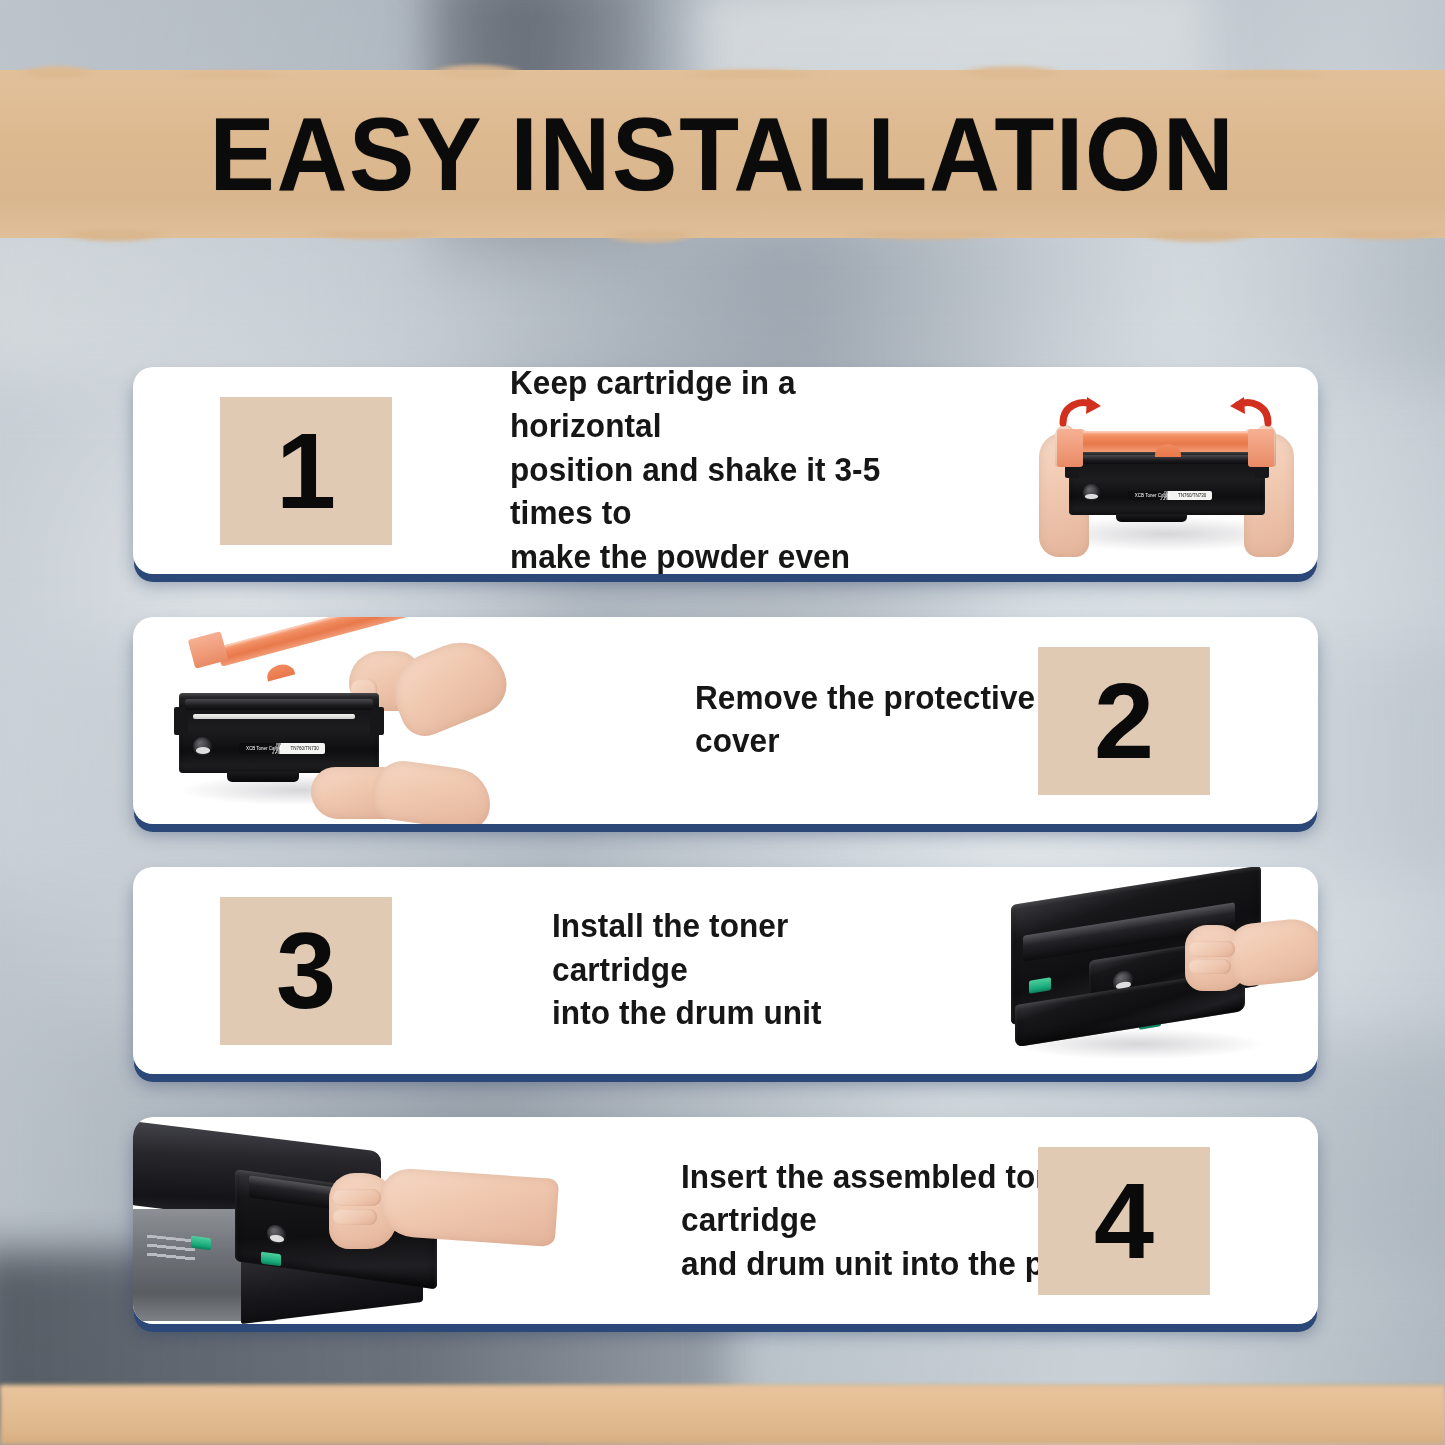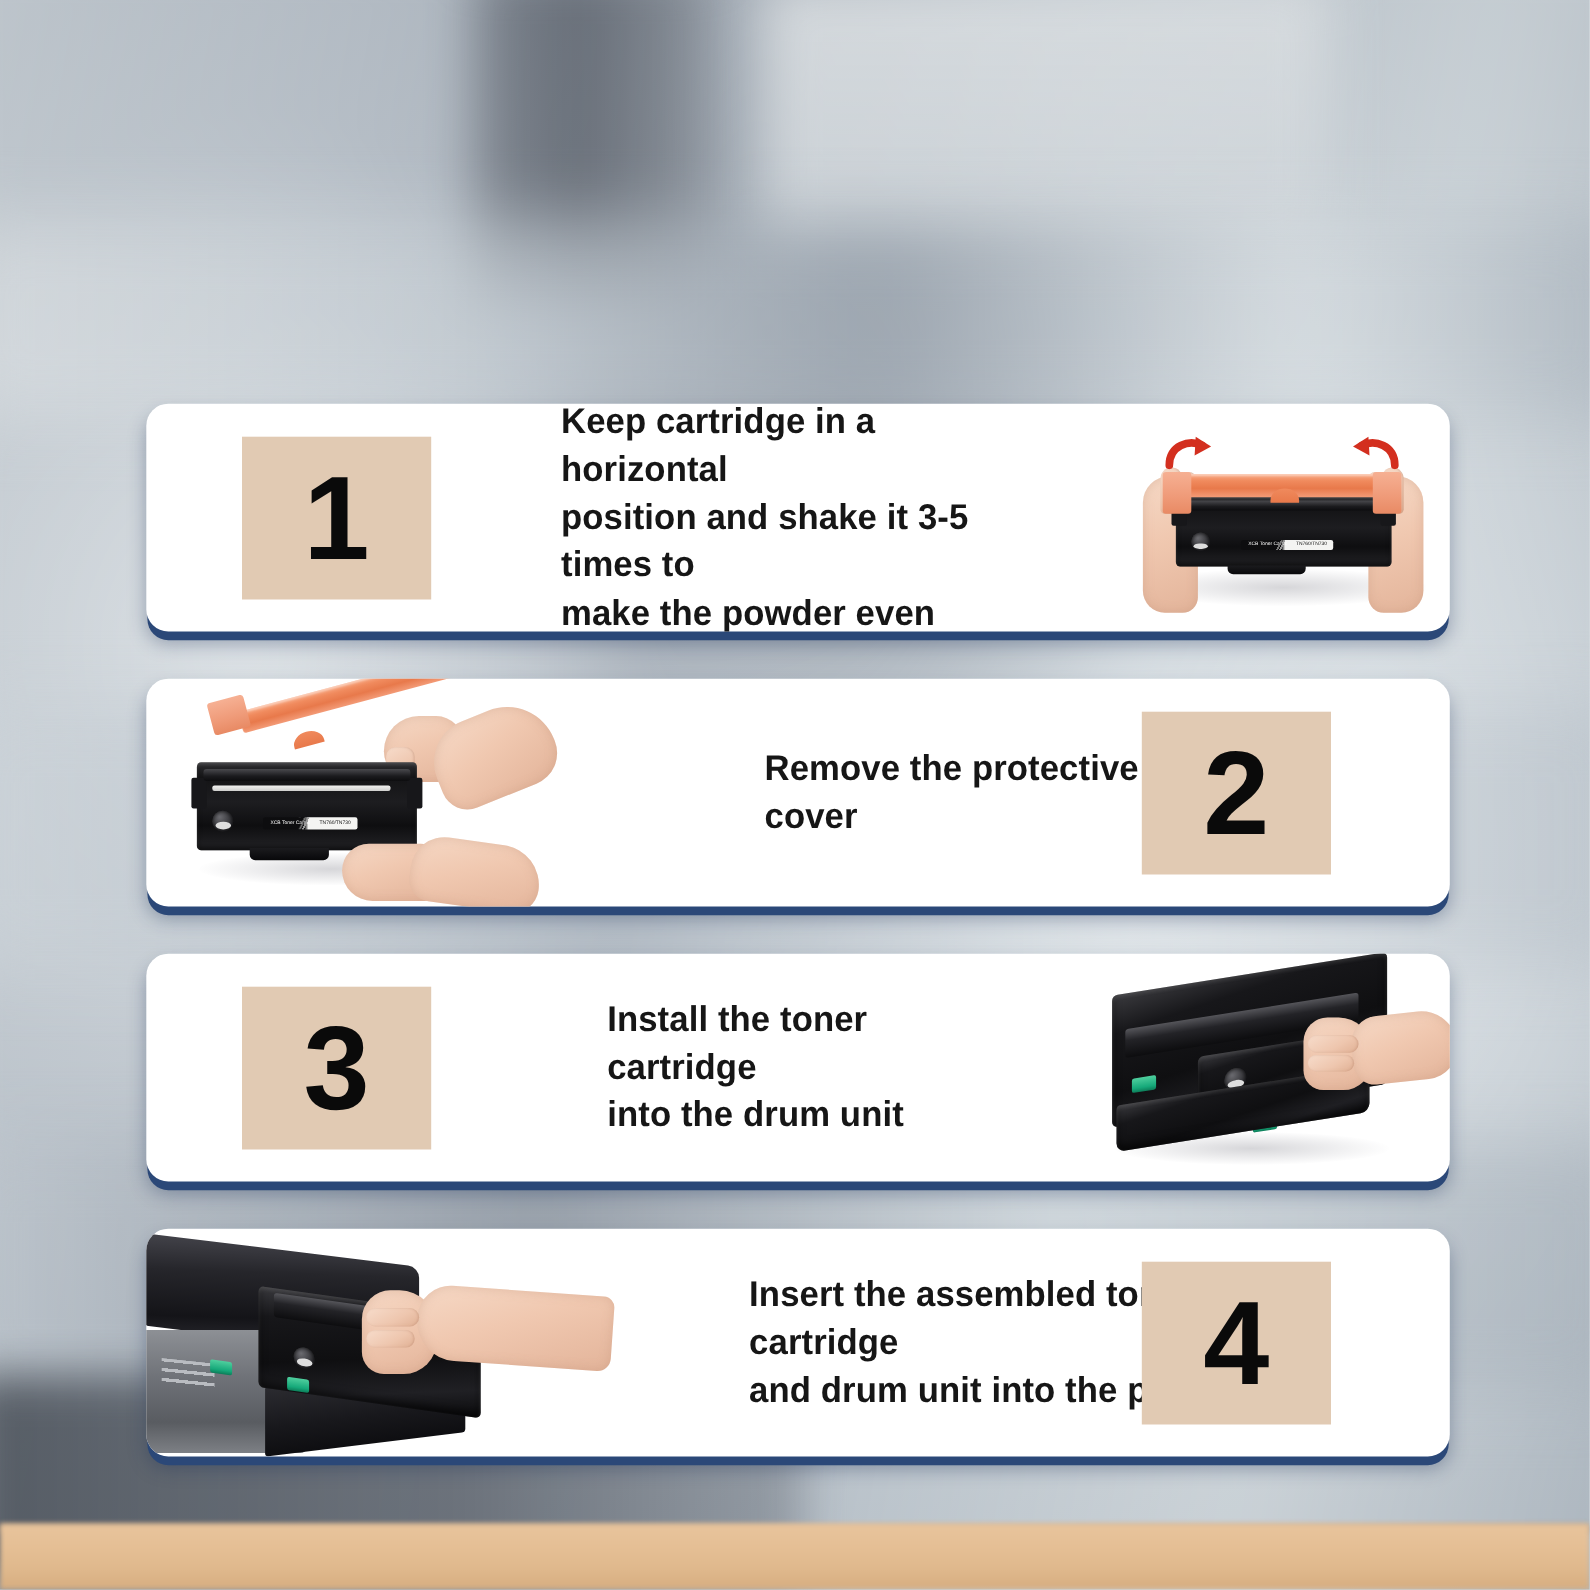--- a/index.html
+++ b/index.html
@@ -188,20 +188,23 @@
     <div class="bg-light"></div>
     <div class="bg-streak s1"></div>
     <div class="bg-streak s2"></div>
     <div class="bg-streak s3"></div>
     <div class="bg-lowdark"></div>
     <div class="bg-vign"></div>
     <div class="desk-line"></div>
     <div class="desk"></div>
   </div>
 
+  <div class="banner">
+    <div class="banner-title">EASY INSTALLATION</div>
+  </div>
 
   <div class="card" style="left:133px;top:367px;width:1185px;height:207px;">
     <div class="card-inner" style="padding-left:87px;">
       <div class="badge">1</div>
       <div class="step-text" style="margin-left:118px;width:430px;">Keep cartridge in a horizontal
 position and shake it 3-5 times to
 make the powder even</div>
       <div class="photo" style="position:absolute;left:880px;top:0;width:305px;height:207px;">
 
         <div class="photo-shadow" style="left:24px;top:150px;width:260px;height:34px;"></div>

